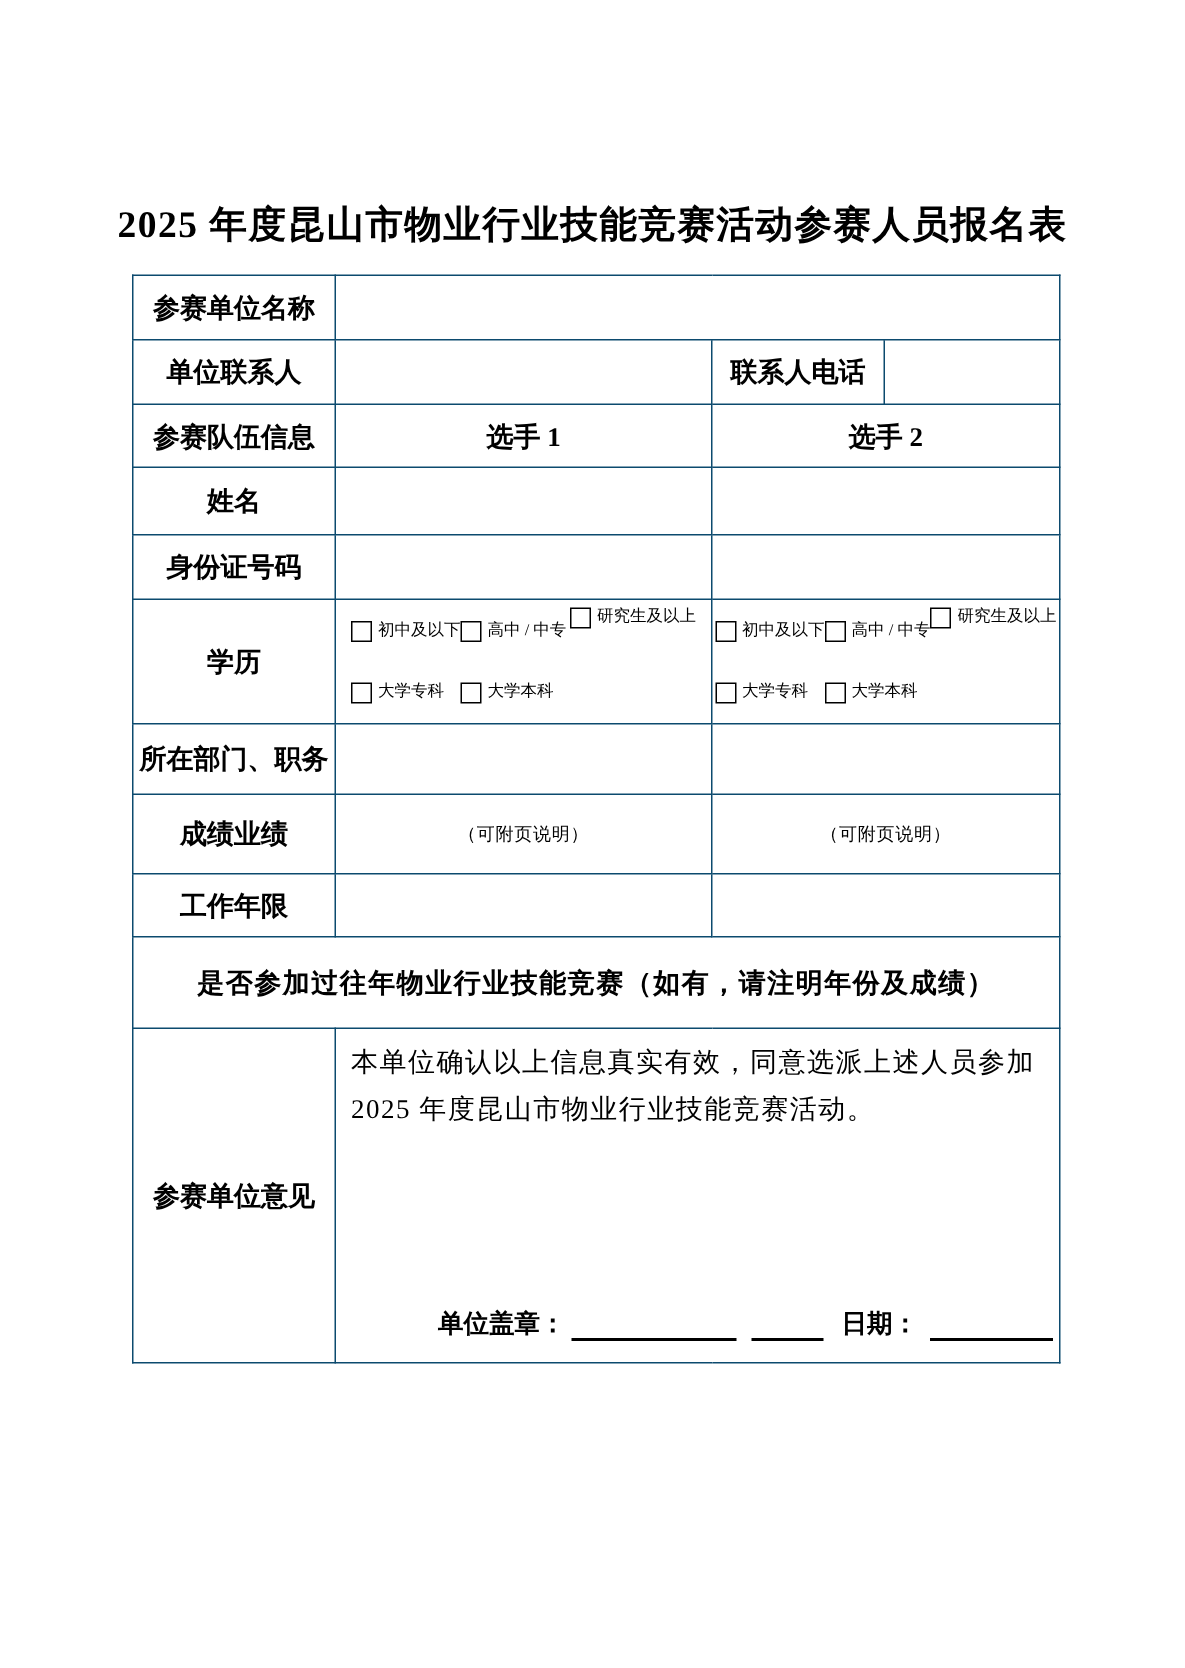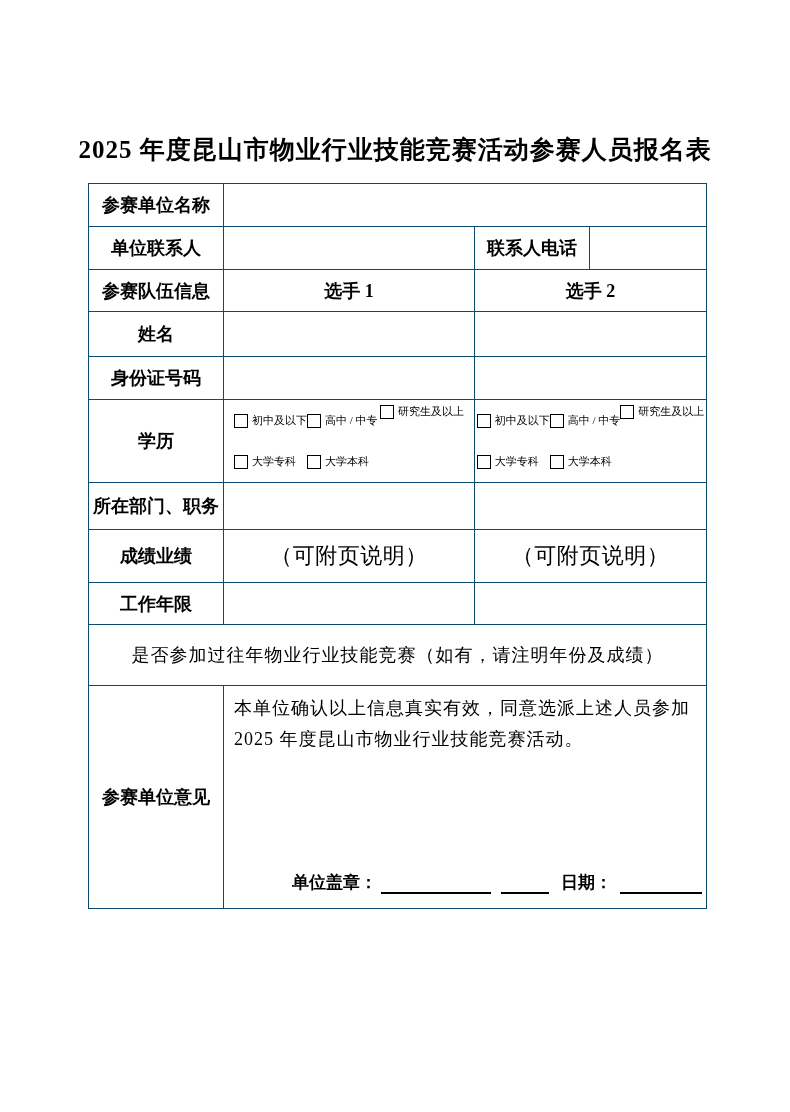--- a/index.html
+++ b/index.html
@@ -36,22 +36,22 @@
   tr.r5 td{height:43px}
   tr.r6 td{height:42px}
   tr.r7 td{height:82px}
   tr.r8 td{height:46px}
   tr.r9 td{height:52px}
   tr.r10 td{height:41px}
   tr.r11 td{height:42px}
   tr.r12 td{height:60px}
   tr.r13 td{height:222px}
   .lab{font-weight:700;padding:0 2px;}
-  .note{font-size:22px;letter-spacing:0.5px;}
-  .full-lab{font-weight:400;letter-spacing:1px;}
+  .note{font-size:12px;letter-spacing:0.5px;}
+  .full-lab{font-weight:700;letter-spacing:1px;}
   
   .edu{display:flex;flex-direction:row;justify-content:center;height:100%;padding:0 10px;font-size:11px;}
   .edu-grid{display:grid;grid-template-columns:1fr 1fr;}
   .edu-center{text-align:center;line-height:23px;}
   .opt{display:inline-flex;align-items:center;white-space:nowrap;line-height:23px;text-align:left;}
   .edu-center .opt{justify-content:flex-start;}
   .cb{
     display:inline-block;width:12px;height:12px;
     border:1px solid #000;margin-right:4px;flex:0 0 auto;
     background:#fff;

